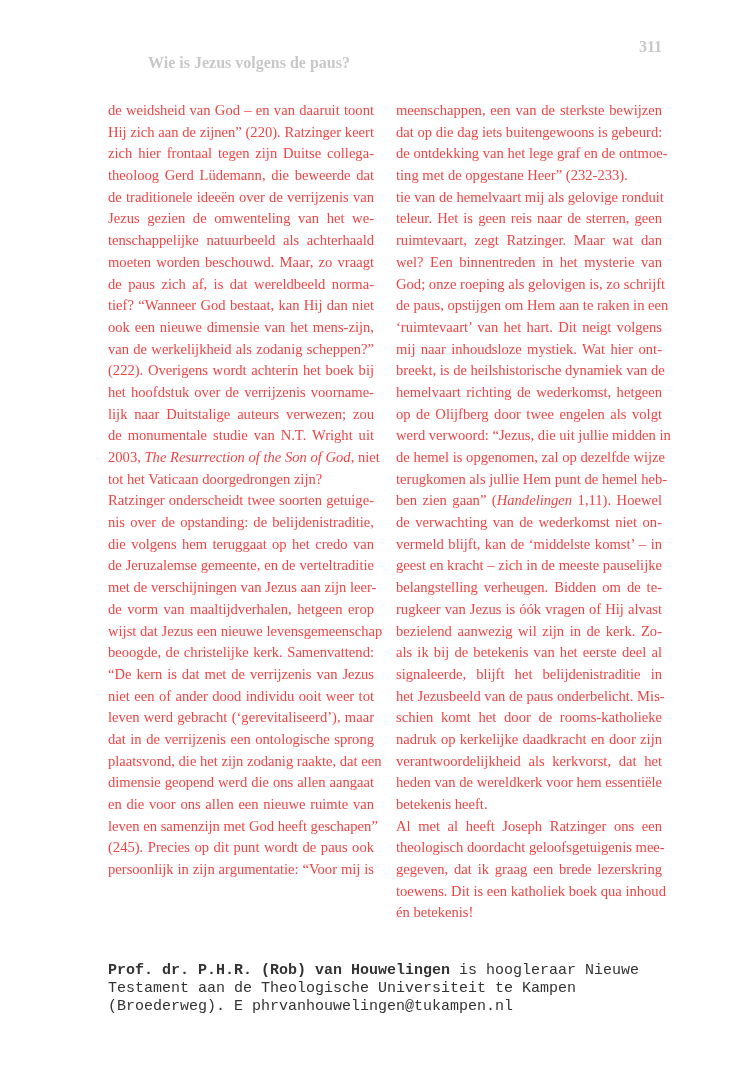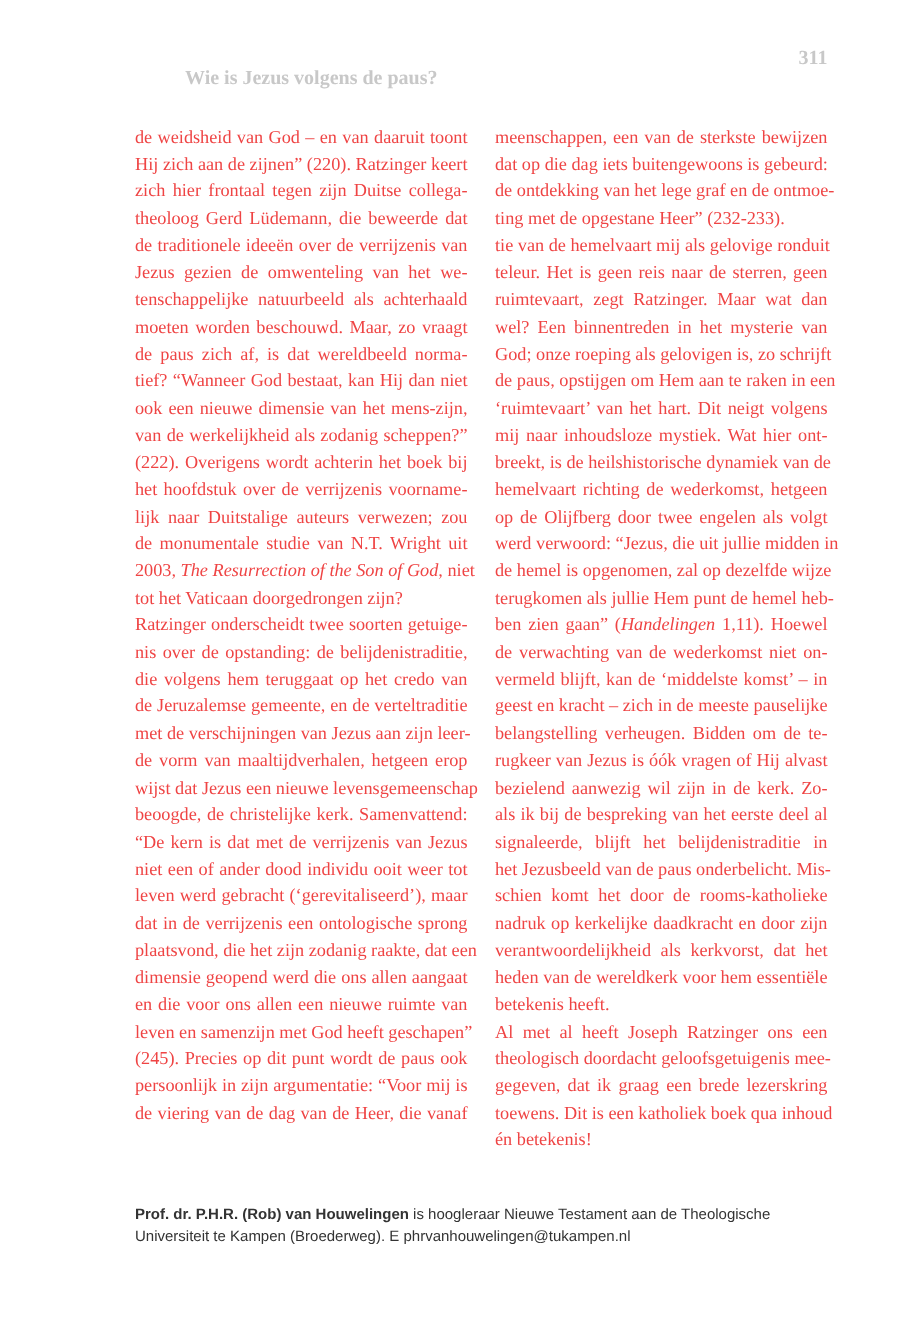--- a/index.html
+++ b/index.html
@@ -8,22 +8,22 @@
   .header { position:absolute; top:38px; left:108px; width:554px; height:24px;
             font-family:"Liberation Serif", serif; font-weight:bold; font-size:16px; color:#c8c8c8; }
   .header .title { position:absolute; left:0; top:16px;margin-left:40px; }
   .header .page { position:absolute; right:0; top:0;text-align:right; }
   .col { position:absolute; top:100px; width:266px; font-family:"Liberation Serif", serif;
          font-size:14.6px; line-height:21.7px; text-align:justify; color:#ef4444; }
   .col.left { left:108px; }
   .col.right { left:396px; }
   .line { display:block; white-space:nowrap; text-align:justify; text-align-last:justify; height:21.7px; }
   .line.last { text-align-last:left; }
-  .footer { position:absolute; left:108px; top:962px; width:560px; font-family:Liberation Sans, sans-serif;
-            font-size:12px; line-height:18px; color:#333; }
+  .footer { position:absolute; left:108px; top:962px; width:560px; font-family:Liberation Mono, monospace;
+            font-size:15px; line-height:18px; color:#333; }
   .footer b { font-weight:bold; }
   i { }
 </style>
 </head>
 <body>
 
 <div class="header">
   <span class="title">Wie is Jezus volgens de paus?</span>
   <span class="page">311</span>
 </div>
@@ -58,21 +58,20 @@
     <span class="line">“De kern is dat met de verrijzenis van Jezus</span>
     <span class="line">niet een of ander dood individu ooit weer tot</span>
     <span class="line">leven werd gebracht (‘gerevitaliseerd’), maar</span>
     <span class="line">dat in de verrijzenis een ontologische sprong</span>
     <span class="line">plaatsvond, die het zijn zodanig raakte, dat een</span>
     <span class="line">dimensie geopend werd die ons allen aangaat</span>
     <span class="line">en die voor ons allen een nieuwe ruimte van</span>
     <span class="line">leven en samenzijn met God heeft geschapen”</span>
     <span class="line">(245). Precies op dit punt wordt de paus ook</span>
     <span class="line">persoonlijk in zijn argumentatie: “Voor mij is</span>
-    <span class="line">de viering van de dag van de Heer, die vanaf</span>
   </div>
 <div class="col right" id="right-col">
     <span class="line">meenschappen, een van de sterkste bewijzen</span>
     <span class="line">dat op die dag iets buitengewoons is gebeurd:</span>
     <span class="line">de ontdekking van het lege graf en de ontmoe-</span>
     <span class="line last">ting met de opgestane Heer” (232-233).</span>
     <span class="line">tie van de hemelvaart mij als gelovige ronduit</span>
     <span class="line">teleur. Het is geen reis naar de sterren, geen</span>
     <span class="line">ruimtevaart, zegt Ratzinger. Maar wat dan</span>
     <span class="line">wel? Een binnentreden in het mysterie van</span>
@@ -86,21 +85,21 @@
     <span class="line">werd verwoord: “Jezus, die uit jullie midden in</span>
     <span class="line">de hemel is opgenomen, zal op dezelfde wijze</span>
     <span class="line">terugkomen als jullie Hem punt de hemel heb-</span>
     <span class="line">ben zien gaan” (<i>Handelingen</i> 1,11). Hoewel</span>
     <span class="line">de verwachting van de wederkomst niet on-</span>
     <span class="line">vermeld blijft, kan de ‘middelste komst’ – in</span>
     <span class="line">geest en kracht – zich in de meeste pauselijke</span>
     <span class="line">belangstelling verheugen. Bidden om de te-</span>
     <span class="line">rugkeer van Jezus is óók vragen of Hij alvast</span>
     <span class="line">bezielend aanwezig wil zijn in de kerk. Zo-</span>
-    <span class="line">als ik bij de bespreking van het eerste deel al</span>
+    <span class="line">als ik bij de betekenis van het eerste deel al</span>
     <span class="line">signaleerde, blijft het belijdenistraditie in</span>
     <span class="line">het Jezusbeeld van de paus onderbelicht. Mis-</span>
     <span class="line">schien komt het door de rooms-katholieke</span>
     <span class="line">nadruk op kerkelijke daadkracht en door zijn</span>
     <span class="line">verantwoordelijkheid als kerkvorst, dat het</span>
     <span class="line">heden van de wereldkerk voor hem essentiële</span>
     <span class="line last">betekenis heeft.</span>
     <span class="line">Al met al heeft Joseph Ratzinger ons een</span>
     <span class="line">theologisch doordacht geloofsgetuigenis mee-</span>
     <span class="line">gegeven, dat ik graag een brede lezerskring</span>

